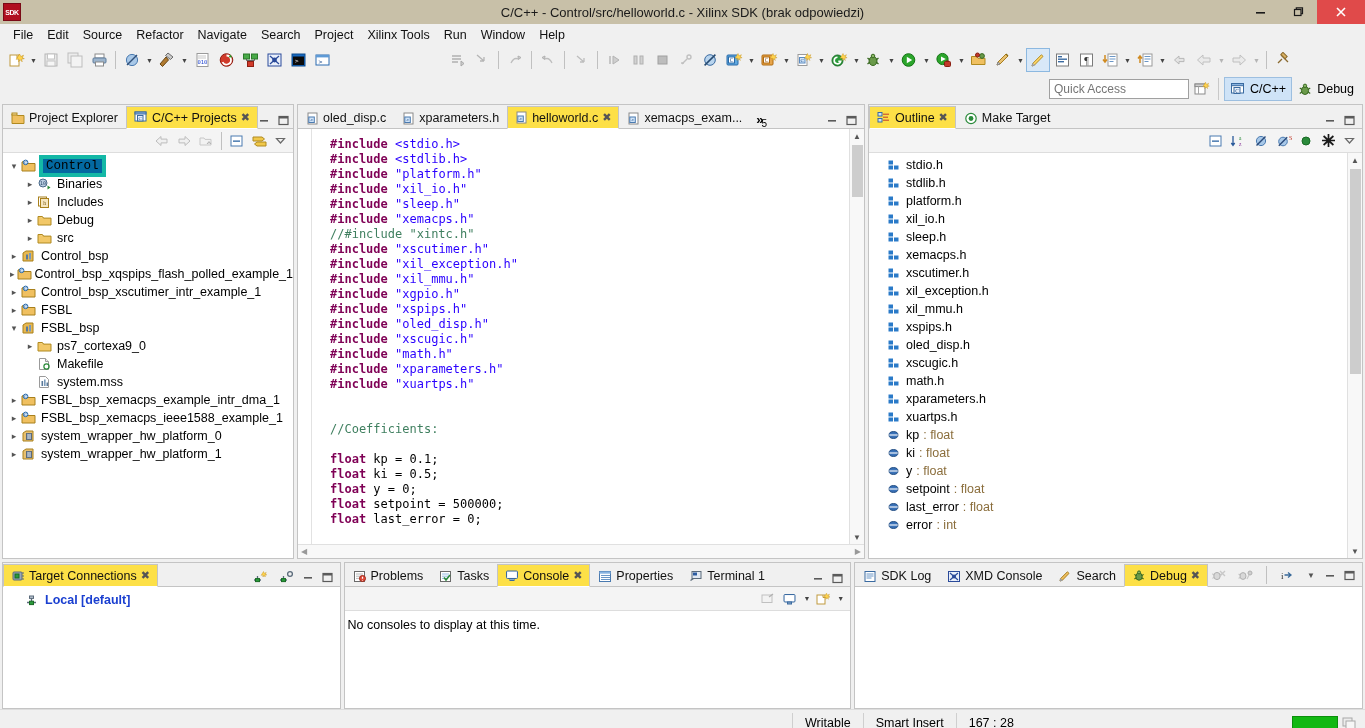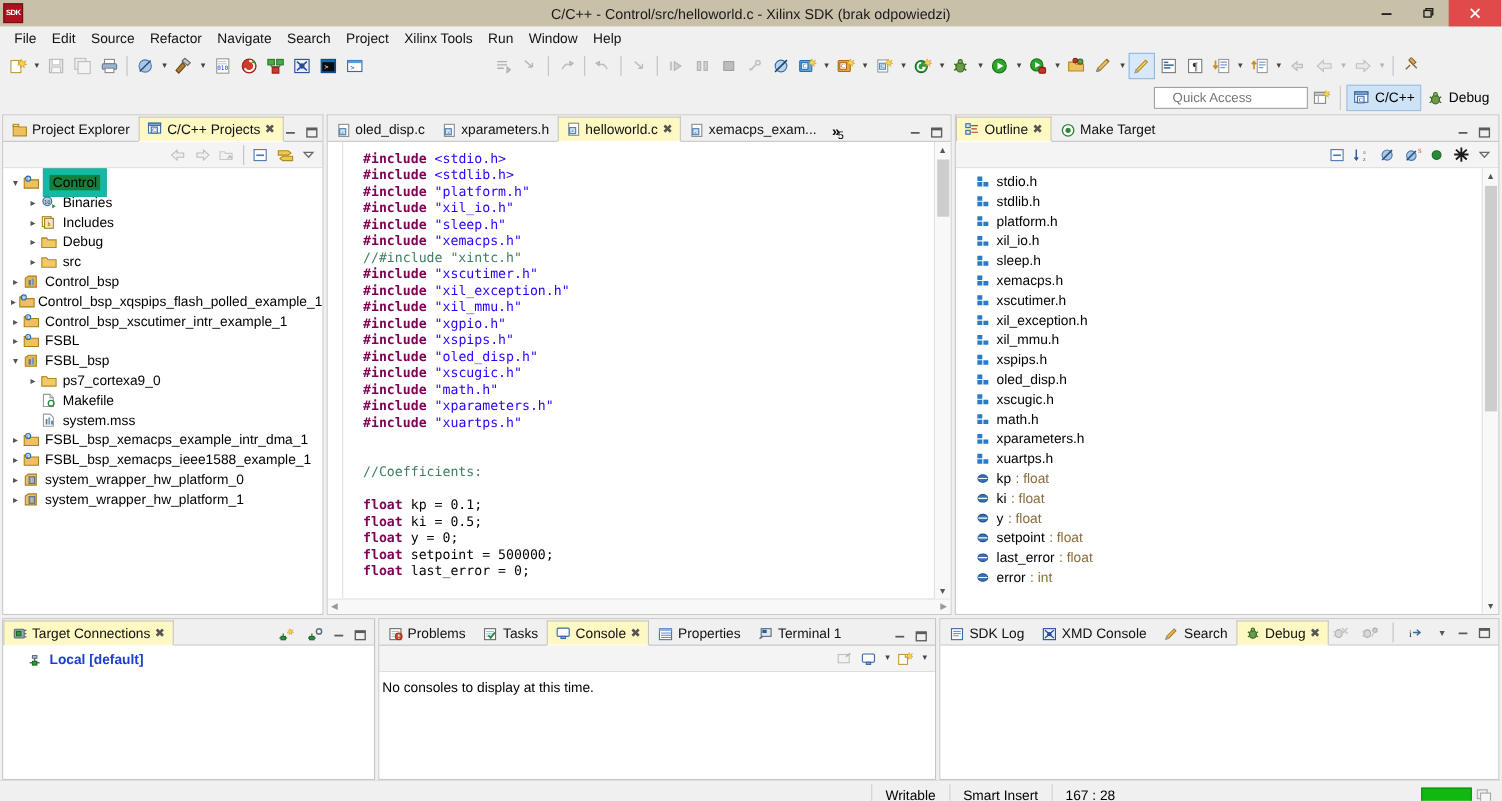--- a/index.html
+++ b/index.html
@@ -48,54 +48,54 @@
   .tbsep { width:1px;height:18px;background:#c0c0c0;margin:0 4px; }
   .arrow-dn { width:11px;height:24px;display:flex;align-items:center;justify-content:center;
               font-size:7px;color:#444; }
   .arrow-dn.dis { color:#b5b5b5; }
 
   
   .qarow { height:30px;background:#f0f0f0;display:flex;align-items:center;
            justify-content:flex-end;padding-right:6px; }
   .qa-input {
     width:140px;height:20px;border:1px solid #a0a0a0;background:#fff;
-    font-size:12px;color:#8a8a8a;padding:0 16px; line-height:18px;
+    font-size:12px;color:#8a8a8a;padding:0 4px; line-height:18px;
   }
   .persp-sep { width:1px;height:22px;background:#c8c8c8;margin:0 5px; }
   .persp-btn { display:flex;align-items:center;height:24px;padding:0 5px;gap:4px;font-size:12.5px; }
   .persp-btn.active { background:#cfe3f7;border:1px solid #9dbfe0; }
   .newpersp { width:24px;height:24px;display:flex;align-items:center;justify-content:center; }
 
   
   .workbench { display:flex; height:455px; padding:0 2px; gap:3px; }
 
   .panel { background:#f4f4f4; display:flex; flex-direction:column;
            border:1px solid #c4c4c4; }
   .tabstrip { height:24px; display:flex; align-items:flex-end; background:#f0f0f0;
               border-bottom:1px solid #c4c4c4; position:relative; }
   .vtab { height:23px; display:flex; align-items:center; gap:4px; padding:0 7px;
           font-size:12.5px; color:#111; border:1px solid transparent; border-bottom:none;
           position:relative; top:1px; white-space:nowrap; }
-  .vtab.active { background:#fef9c3; border-color:#c4c4c4; border-bottom:1px solid #fff; font-weight:bold;}
+  .vtab.active { background:#fde047; border-color:#c4c4c4; border-bottom:1px solid #fff; font-weight:bold;}
   .vtab.active.plain { font-weight:normal; }
   .vtab .x { font-size:11px; color:#555; }
   .tabstrip .strip-ctl { margin-left:auto; display:flex; align-items:center; gap:6px;
                          padding:0 6px 2px 0; color:#555; }
   .viewtb { height:24px; background:#f4f4f4; display:flex; align-items:center;
             border-bottom:1px solid #ddd; }
   .viewtb .sp { margin-left:auto; }
   .body { flex:1; background:#fff; overflow:hidden; position:relative; }
 
   
   .tree { padding:4px 0 0 0; font-size:12.5px; }
   .trow { display:flex; align-items:center; height:18px; padding-left:4px; white-space:nowrap; }
   .twist { width:14px; text-align:center; color:#555; font-size:8px; }
   .ticon { width:18px; display:flex; align-items:center; justify-content:center; }
   .tlabel { padding-left:2px; }
-  .trow.selected .tlabel { background:#15803d; border:6px solid #14b8a6; padding:0 3px; }
+  .trow.selected .tlabel { background:#0369a1; border:4px solid #14b8a6; padding:0 3px;font-family:Liberation Mono, monospace; }
 
   
   .editor-wrap { display:flex; height:100%; background:#fff; }
   .ed-rulerL { width:14px; background:#fff; border-right:1px solid #e2e2e2; }
   .code { flex:1; font-family:"DejaVu Sans Mono","Liberation Mono",monospace;
           font-size:12px; line-height:15px; padding:8px 0 0 18px; overflow:hidden;
           white-space:pre; }
   .kw { color:#7f0055; font-weight:bold; }
   .pp { color:#7f0055; font-weight:bold; }
   .str { color:#2a00ff; }

